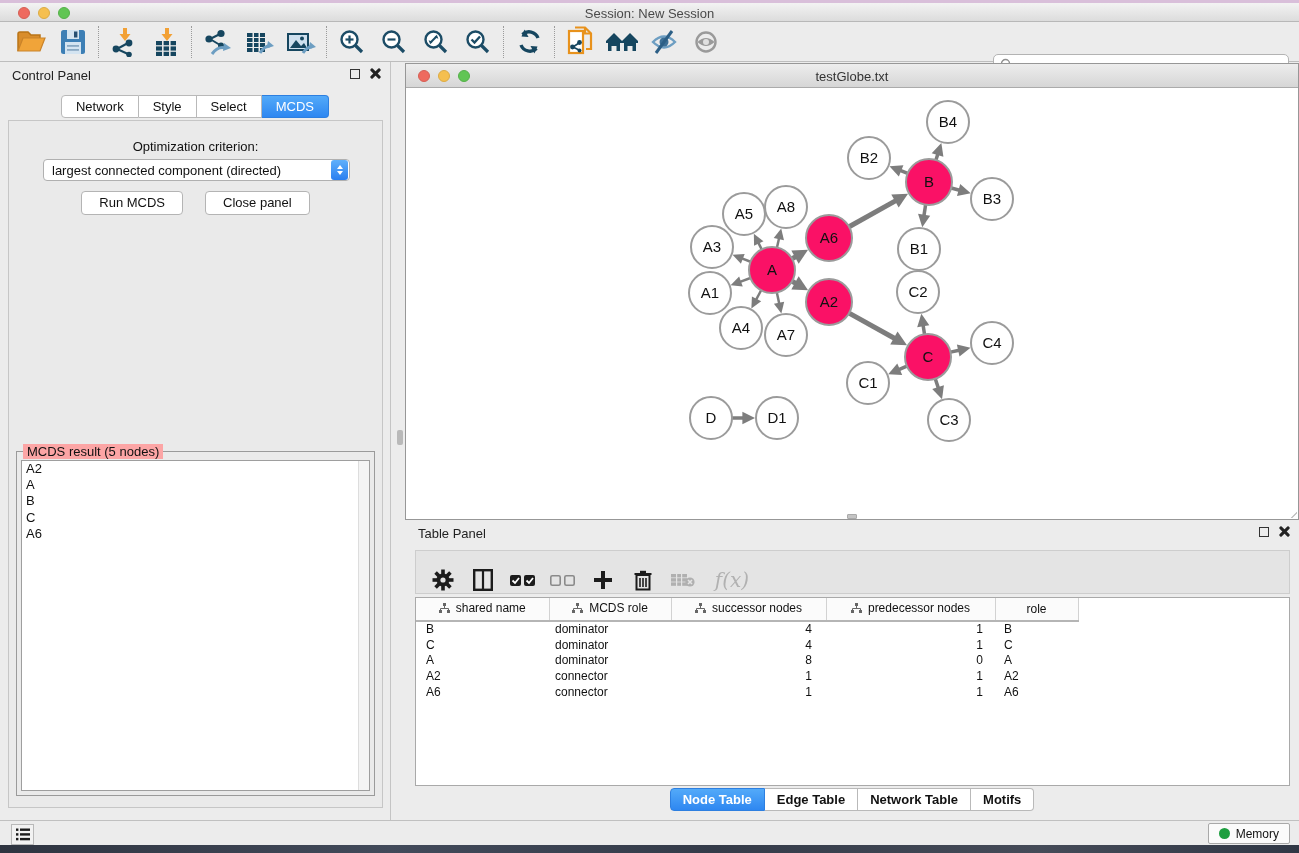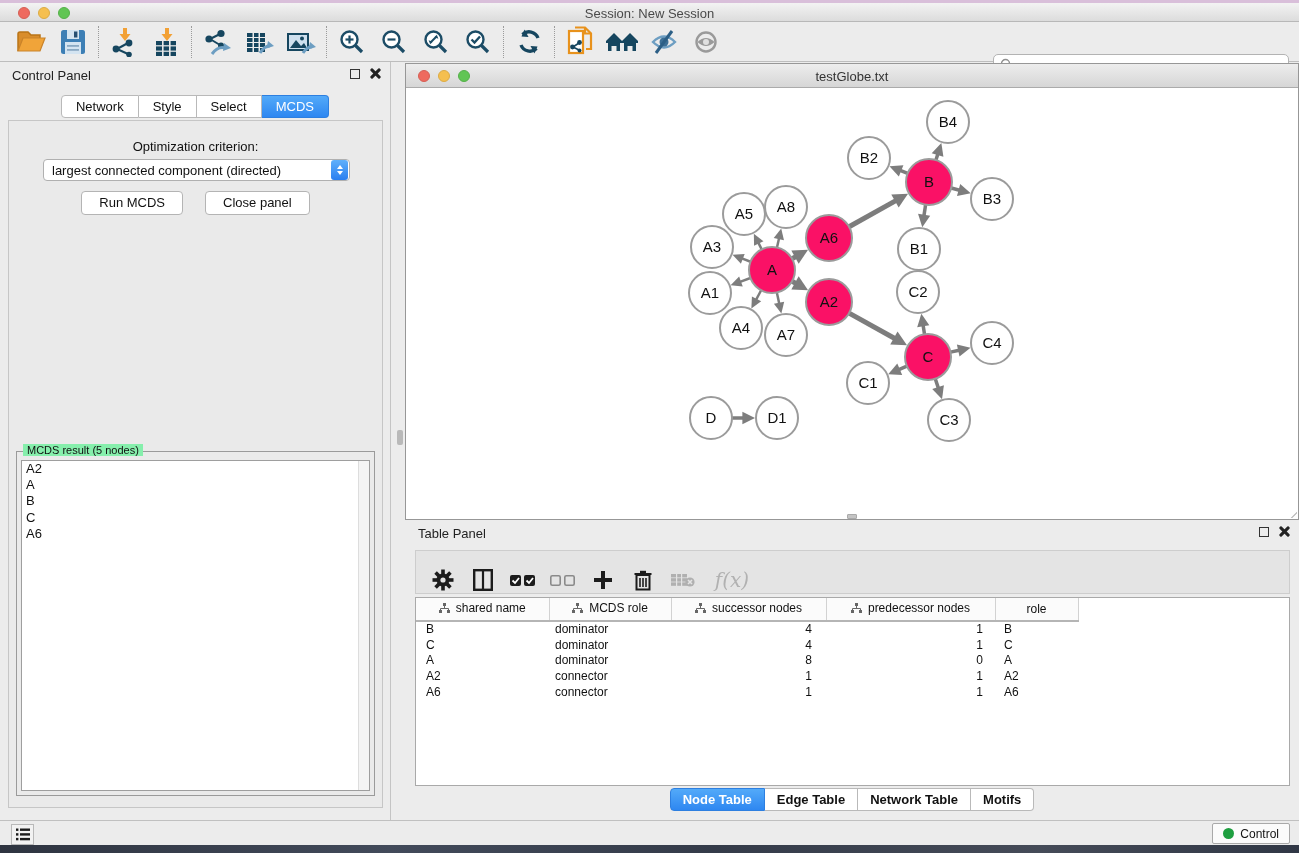--- a/index.html
+++ b/index.html
@@ -58,21 +58,21 @@
   #criterion .val { flex:1; font-size:13px; padding-left:8px; color:#111; white-space:nowrap; }
   #criterion .stepper { width:17px; height:20px; margin-right:1px; border-radius:3px;
     background:linear-gradient(#5fb0fb,#2a7ff0); display:flex; flex-direction:column; align-items:center; justify-content:center; gap:2px;}
   .tri-up { width:0;height:0;border-left:3.5px solid transparent;border-right:3.5px solid transparent;border-bottom:4px solid #fff;}
   .tri-dn { width:0;height:0;border-left:3.5px solid transparent;border-right:3.5px solid transparent;border-top:4px solid #fff;}
   #cp-buttons { position:absolute; top:70px; width:100%; display:flex; justify-content:center; gap:22px; }
   .pushbtn { background:#fff; border:1px solid #b4b4b4; border-radius:4px; font-size:13px; color:#111; padding:3px 17px; line-height:16px;}
 
   #mcds-fieldset { position:absolute; left:7px; top:330px; width:359px; height:345px;
     border:1px solid #9a9a9a; }
-  #mcds-legend { position:absolute; left:6px; top:-8px; background:#86efac; padding:0 4px; font-size:11px; color:#111; }
+  #mcds-legend { position:absolute; left:6px; top:-8px; background:#fca5a5; padding:0 4px; font-size:13px; color:#111; }
   #mcds-list { position:absolute; left:4px; top:8px; width:349px; height:331px; background:#fff; border:1px solid #9e9e9e; }
   #mcds-list .scroll { position:absolute; right:0; top:0; width:11px; height:100%; background:#f4f4f4; border-left:1px solid #ddd; }
   #mcds-list .item { font-size:13px; padding:0 0 0 4px; line-height:16.2px; color:#111; }
 
   
   .vgrip { left:397px; top:430px; width:6px; height:15px; background:#b9b9b9; border-radius:2px; }
   .hgrip { left:847px; top:514px; width:10px; height:5px; background:#c4c4c4; border:1px solid #aaa; border-radius:1px; }
 
   
   #net-window { left:405px; top:63px; width:894px; height:457px; background:#fff; border:1px solid #979797; }
@@ -686,18 +686,18 @@
             <rect x="4" y="0.5" width="10" height="2.4"></rect>
             <rect x="0" y="5.2" width="2.4" height="2.4"></rect>
             <rect x="4" y="5.2" width="10" height="2.4"></rect>
             <rect x="0" y="9.9" width="2.4" height="2.4"></rect>
             <rect x="4" y="9.9" width="10" height="2.4"></rect>
           </g>
         </svg>
     </div>
     <div id="memory-btn">
       <span id="memory-dot"></span>
-      <span>Control</span>
+      <span>Memory</span>
     </div>
   </div>
 
   <div class="abs" id="desktop-bottom"></div>
 </div>
 
 </body></html>

